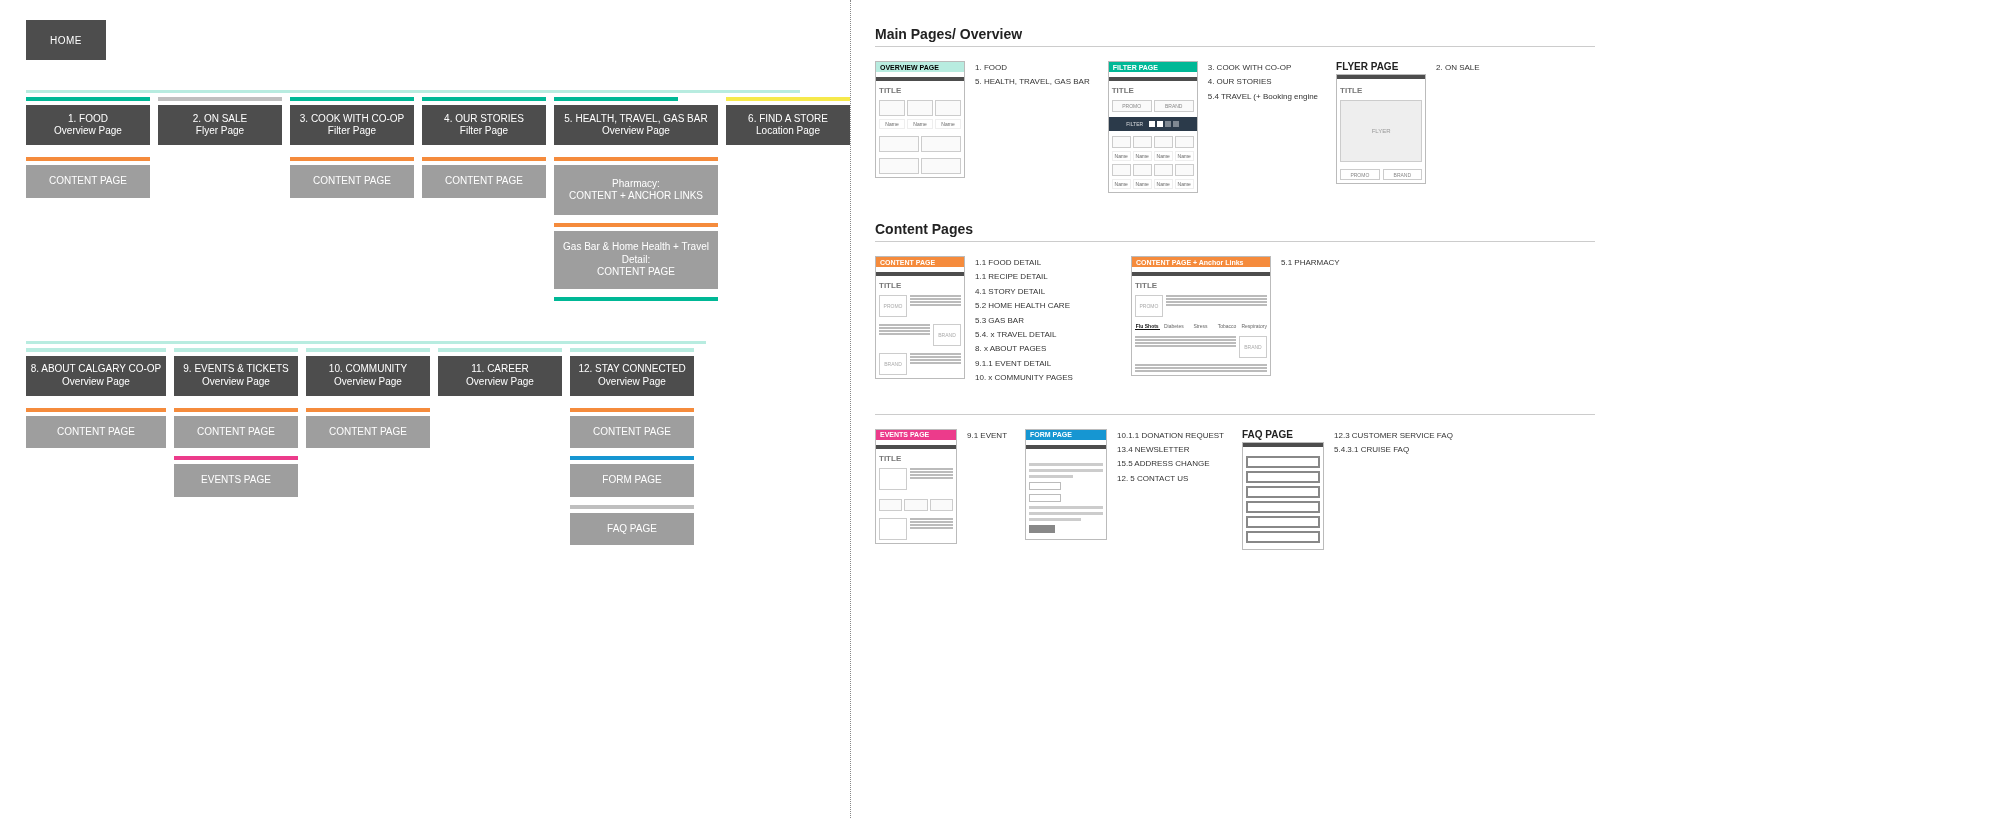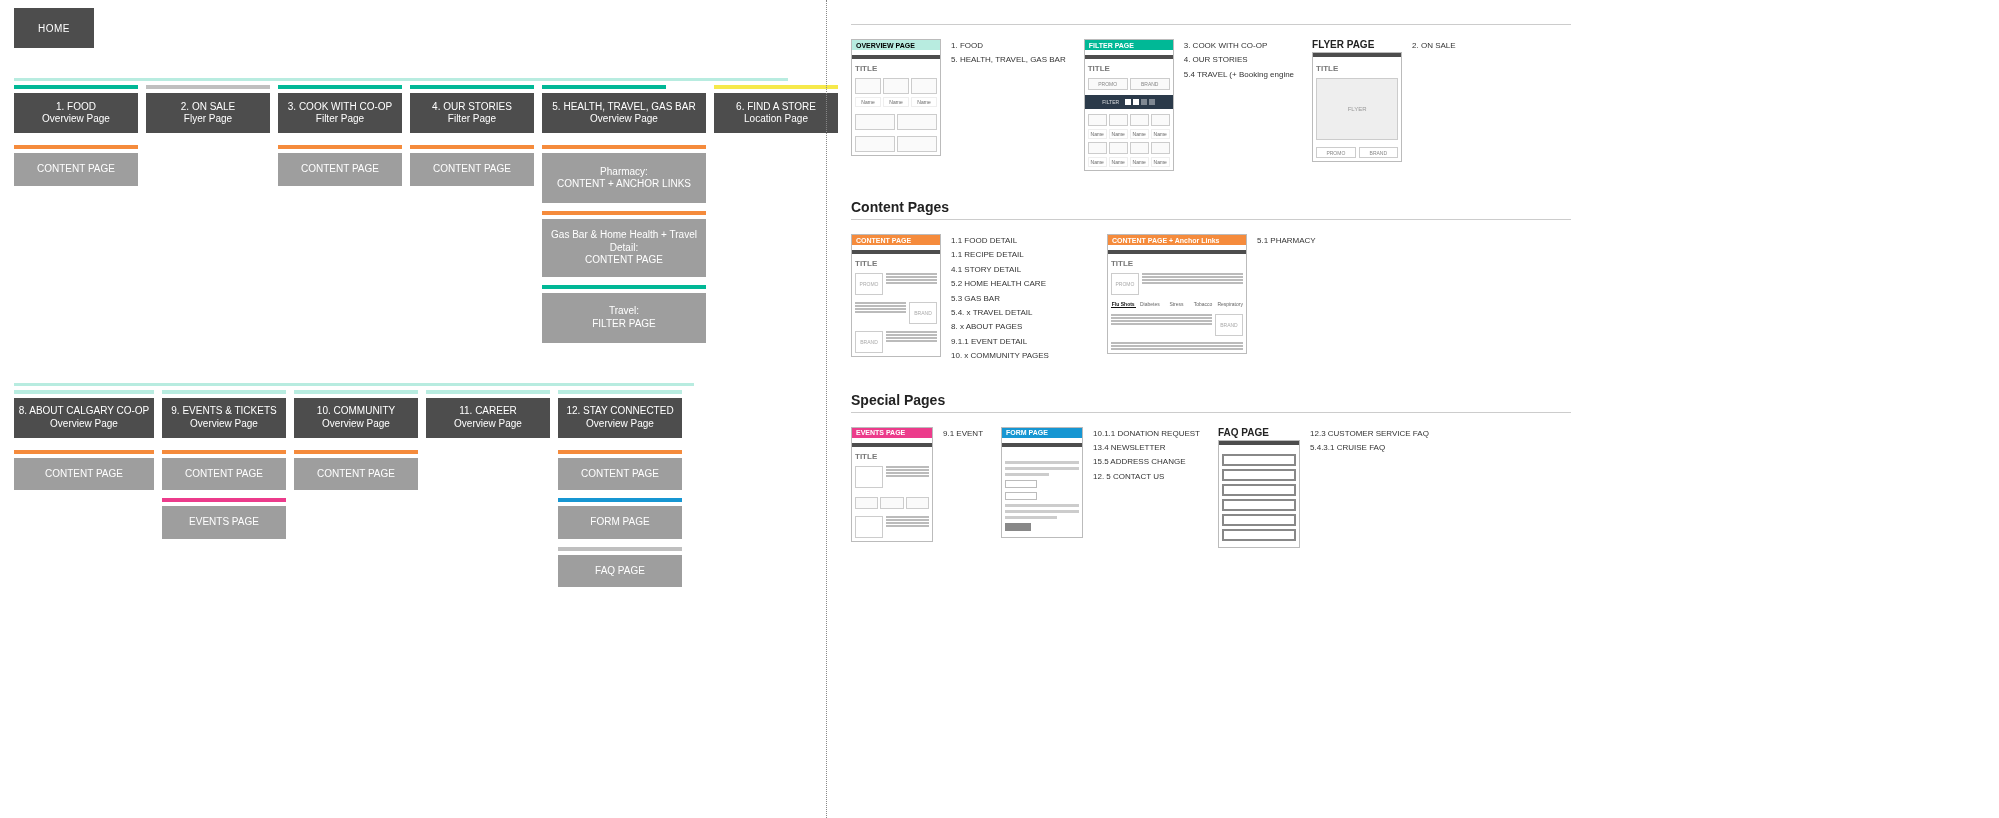--- a/index.html
+++ b/index.html
@@ -10,21 +10,21 @@
     font-size: 10px;
     color: #333;
   }
   .page {
     width: 1999px;
     height: 818px;
     position: relative;
     display: flex;
   }
   .left-pane, .right-pane { position: relative; }
-  .left-pane { width: 810px; padding: 8px; }
+  .left-pane { width: 810px; padding: 20px; }
   .right-pane { flex: 1; padding: 20px 20px 20px 24px; border-left: 1px dotted #888; }
 
   
   .home-node {
     width: 80px; height: 40px; background: #4d4d4d; color: #fff;
     display: flex; align-items: center; justify-content: center;
     font-size: 10px; letter-spacing: .5px;
     margin-left: 6px;
   }
   .branch-row {
@@ -188,24 +188,20 @@
         <div class="node-sub tall" style="width:164px;">
           <div>Pharmacy:</div>
           <div>CONTENT + ANCHOR LINKS</div>
         </div>
         <div class="cap cap-orange" style="margin-top:4px; width:164px;"></div>
         <div class="node-sub tall" style="width:164px;">
           <div>Gas Bar &amp; Home Health + Travel Detail:</div>
           <div>CONTENT PAGE</div>
         </div>
         <div class="cap cap-teal" style="margin-top:4px; width:164px;"></div>
-        <div class="node-sub tall" style="width:164px;">
-          <div>Travel:</div>
-          <div>FILTER PAGE</div>
-        </div>
       </div>
 
       <div class="col">
         <div class="cap cap-yellow"></div>
         <div class="node-main">
           <div>6. FIND A STORE</div>
           <div>Location Page</div>
         </div>
       </div>
     </div>
@@ -260,20 +256,21 @@
         <div class="cap cap-blue" style="margin-top:4px;"></div>
         <div class="node-sub">FORM PAGE</div>
         <div class="cap cap-gray" style="margin-top:4px;"></div>
         <div class="node-sub">FAQ PAGE</div>
       </div>
     </div>
   </div>
 
   <div class="right-pane">
 
+    <div class="section-title">Main Pages/ Overview</div>
     <div class="section-rule"></div>
 
     <div class="type-row">
 
       <div class="type-block">
         <div class="type-thumb">
           <div class="cap-row" style="background:#b8ece0">OVERVIEW PAGE</div>
           <div style="height:4px;background:#4d4d4d;margin:0 -3px;"></div>
           <div class="title-row">TITLE</div>
           <div class="chip-row">
@@ -456,21 +453,20 @@
                 <div></div>
               </div>
           </div>
         </div>
         <div class="type-list">
           <div>5.1 PHARMACY</div>
         </div>
       </div>
     </div>
 
-    <div class="section-title">Special Pages</div>
     <div class="section-rule"></div>
 
     <div class="type-row">
 
       <div class="type-block">
         <div class="type-thumb narrow">
           <div class="cap-row" style="background:#ec3b8b;color:#fff">EVENTS PAGE</div>
           <div style="height:4px;background:#4d4d4d;margin:0 -3px;"></div>
           <div class="title-row">TITLE</div>
           <div class="ev-body">

